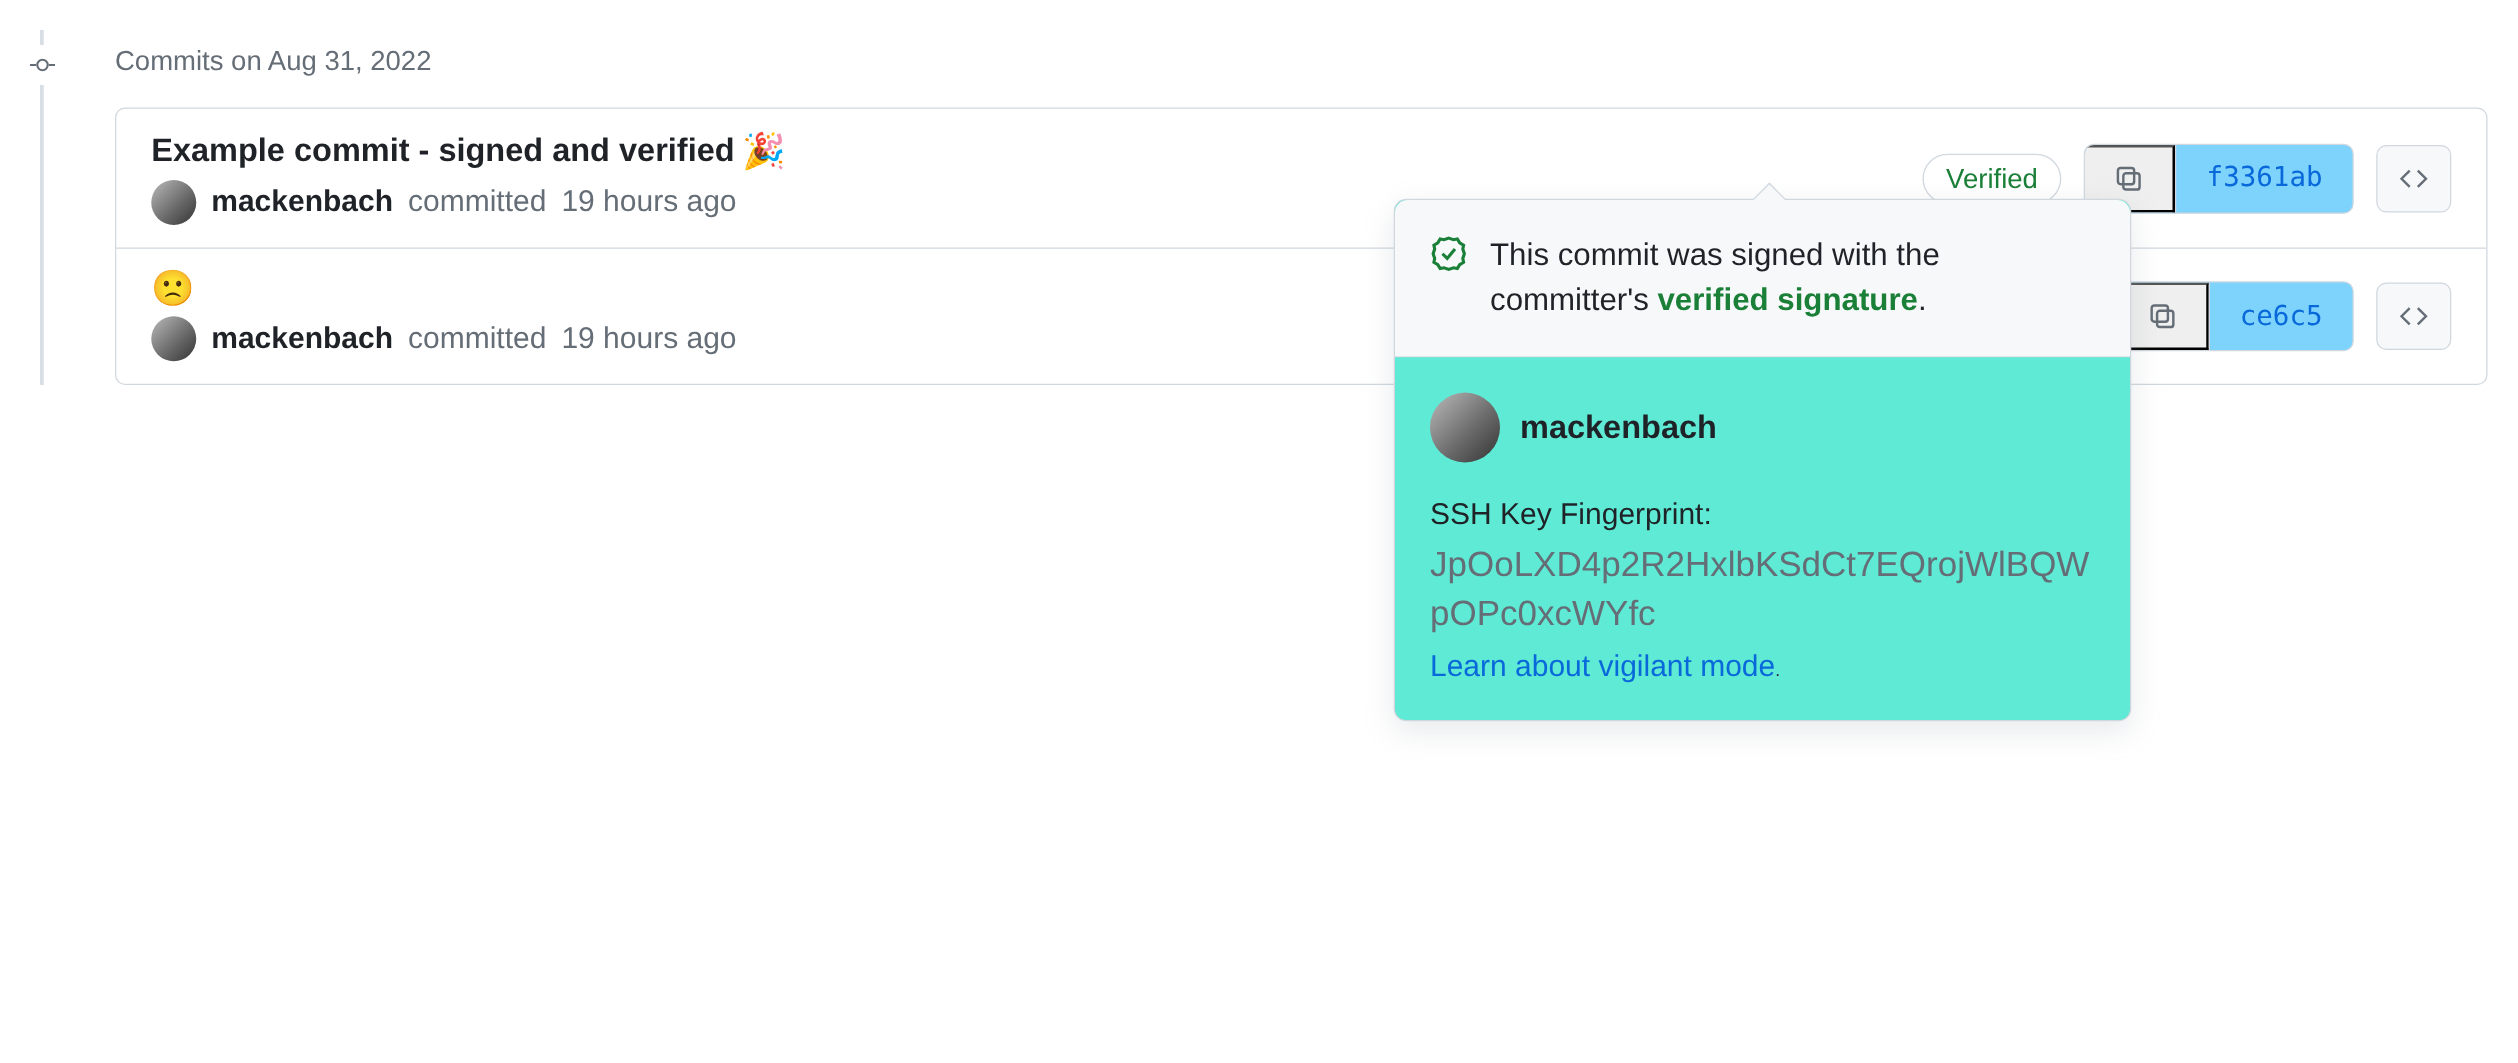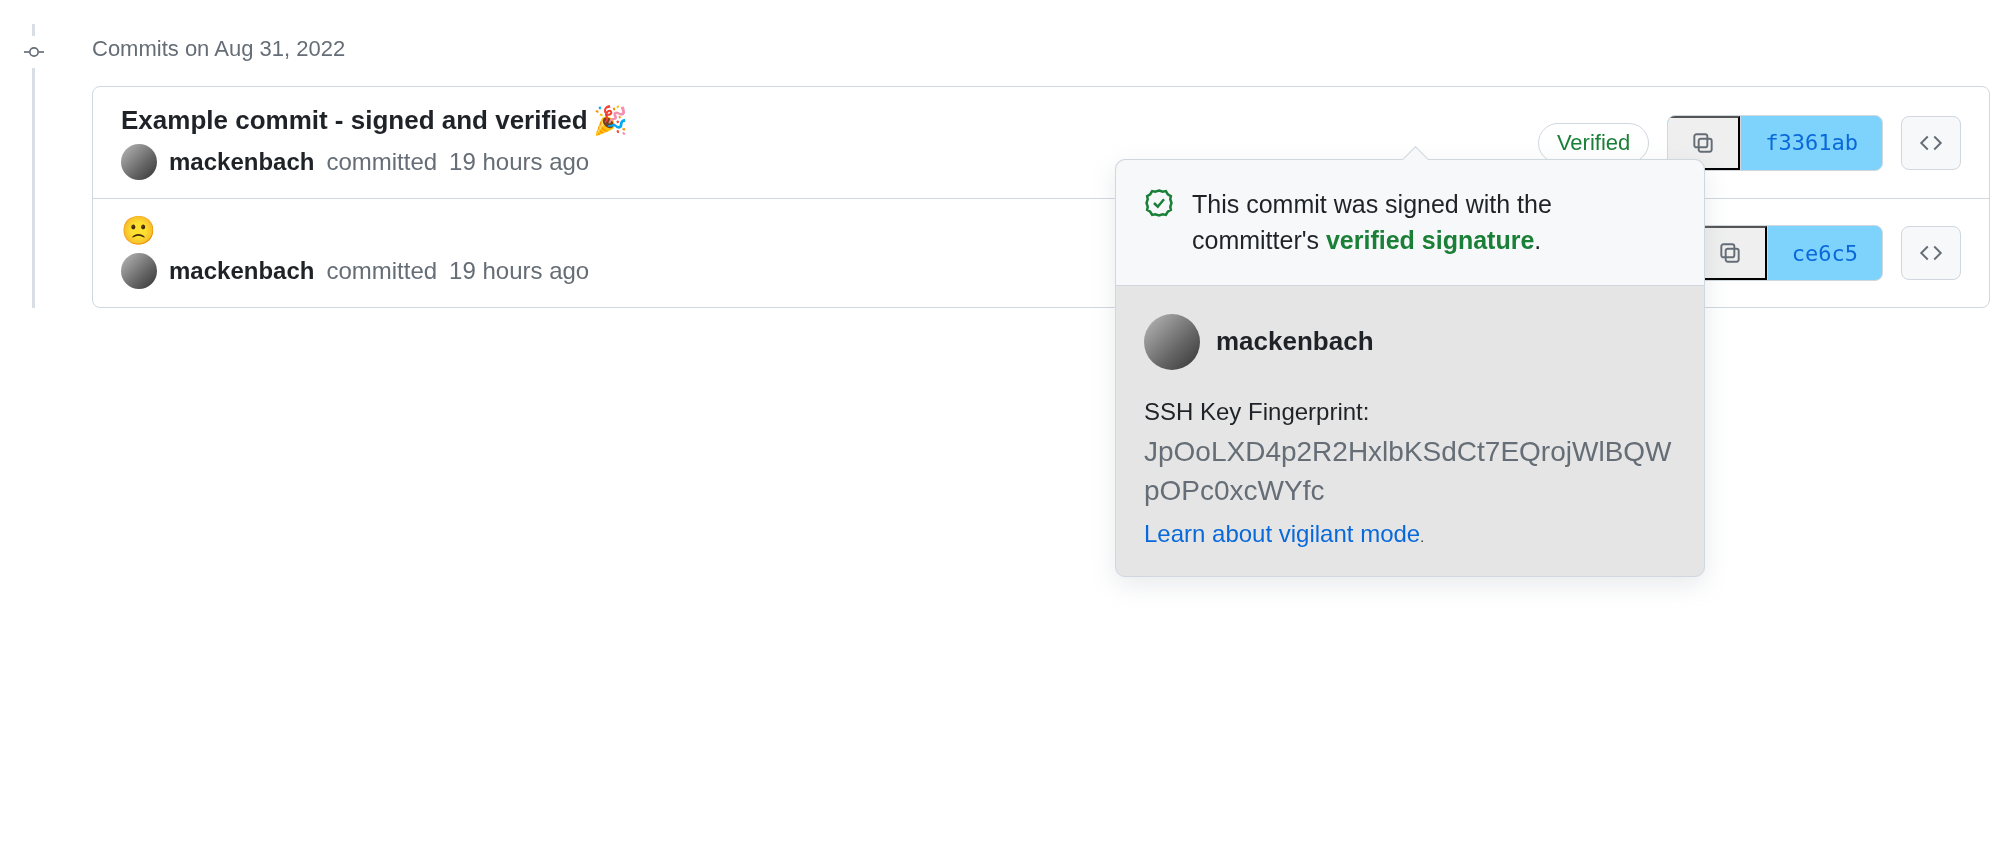--- a/index.html
+++ b/index.html
@@ -139,21 +139,21 @@
     color: #656d76;
   }
   svg.icon { width: 26px; height: 26px; stroke: currentColor; fill: none; stroke-width: 1.8; }
 
   
   .popover {
     position: absolute;
     top: 72px;
     right: 284px;
     width: 590px;
-    background: #e5e5e5;
+    background: #5eead4;
     border: 1px solid #d0d7de;
     border-radius: 10px;
     box-shadow: 0 8px 24px rgba(140,149,159,.2);
     z-index: 10;
   }
   .popover::before {
     content: "";
     position: absolute;
     top: -10px;
     left: 290px;

